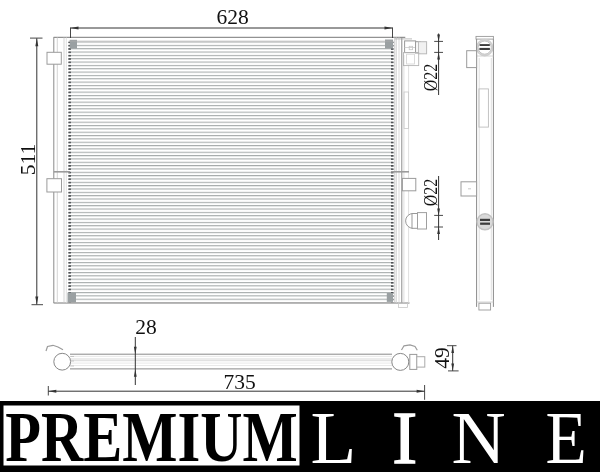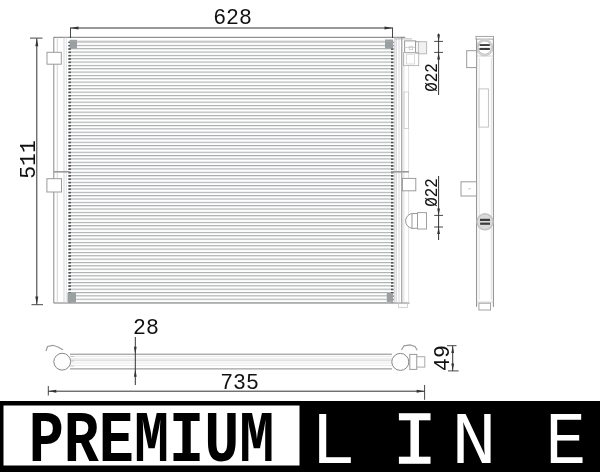--- a/index.html
+++ b/index.html
@@ -1,17 +1,17 @@
 <!DOCTYPE html>
 <html><head>
 <meta charset="utf-8">
 <style>
   html,body{margin:0;padding:0;background:#fff;}
   #page{position:relative;width:600px;height:472px;overflow:hidden;
-        font-family:Liberation Mono, monospace;}
+        font-family:Liberation Serif, serif;}
   svg{display:block;}
 </style>
 </head>
 <body>
 <div id="page">
 <svg width="600" height="472" viewBox="0 0 600 472">
   <defs>
     <pattern id="fin" x="0" y="41.5" width="10" height="3.34" patternUnits="userSpaceOnUse">
       <rect x="0" y="0" width="10" height="1.1" fill="#a6abab"></rect>
     </pattern>

